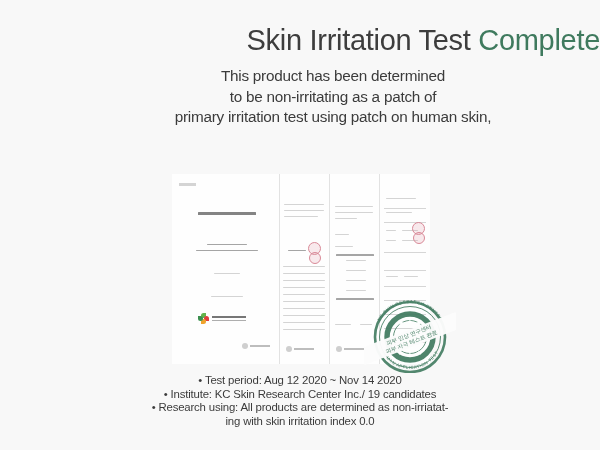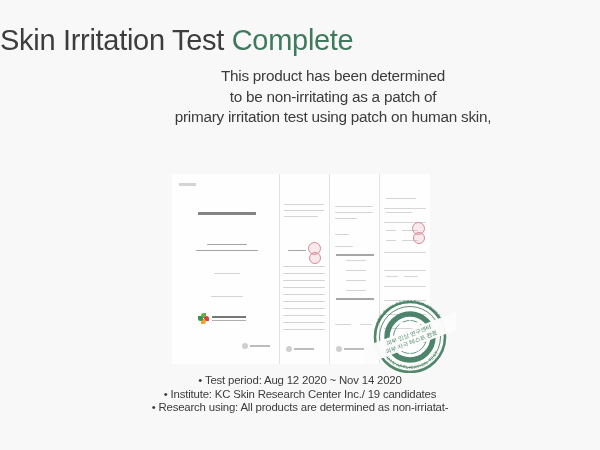--- a/index.html
+++ b/index.html
@@ -19,21 +19,21 @@
     height: 450px;
     background: #f8f8f8;
   }
 
   
   .headline {
     position: absolute;
     top: 24px;
     left: 0;
     width: 600px;
-    text-align: left;
+    text-align: right;
     font-size: 29px;
     font-weight: 400;
     letter-spacing: -0.3px;
     white-space: nowrap;
     color: #3d3d3d;
   }
   .headline .hl-main { color: #3d3d3d; }
   .headline .hl-accent { color: #3f7a5e; }
 
   
@@ -324,15 +324,16 @@
       <span>Test period: Aug 12 2020 ~ Nov 14 2020</span>
     </span>
     <span class="bl">
       <span class="dot">•</span>
       <span>Institute: KC Skin Research Center Inc./ 19 candidates</span>
     </span>
     <span class="bl">
       <span class="dot">•</span>
       <span>Research using: All products are determined as non-irriatat-</span>
     </span>
+    <span class="cont">ing with skin irritation index 0.0</span>
   </div>
 
 </div>
 
 </body></html>

